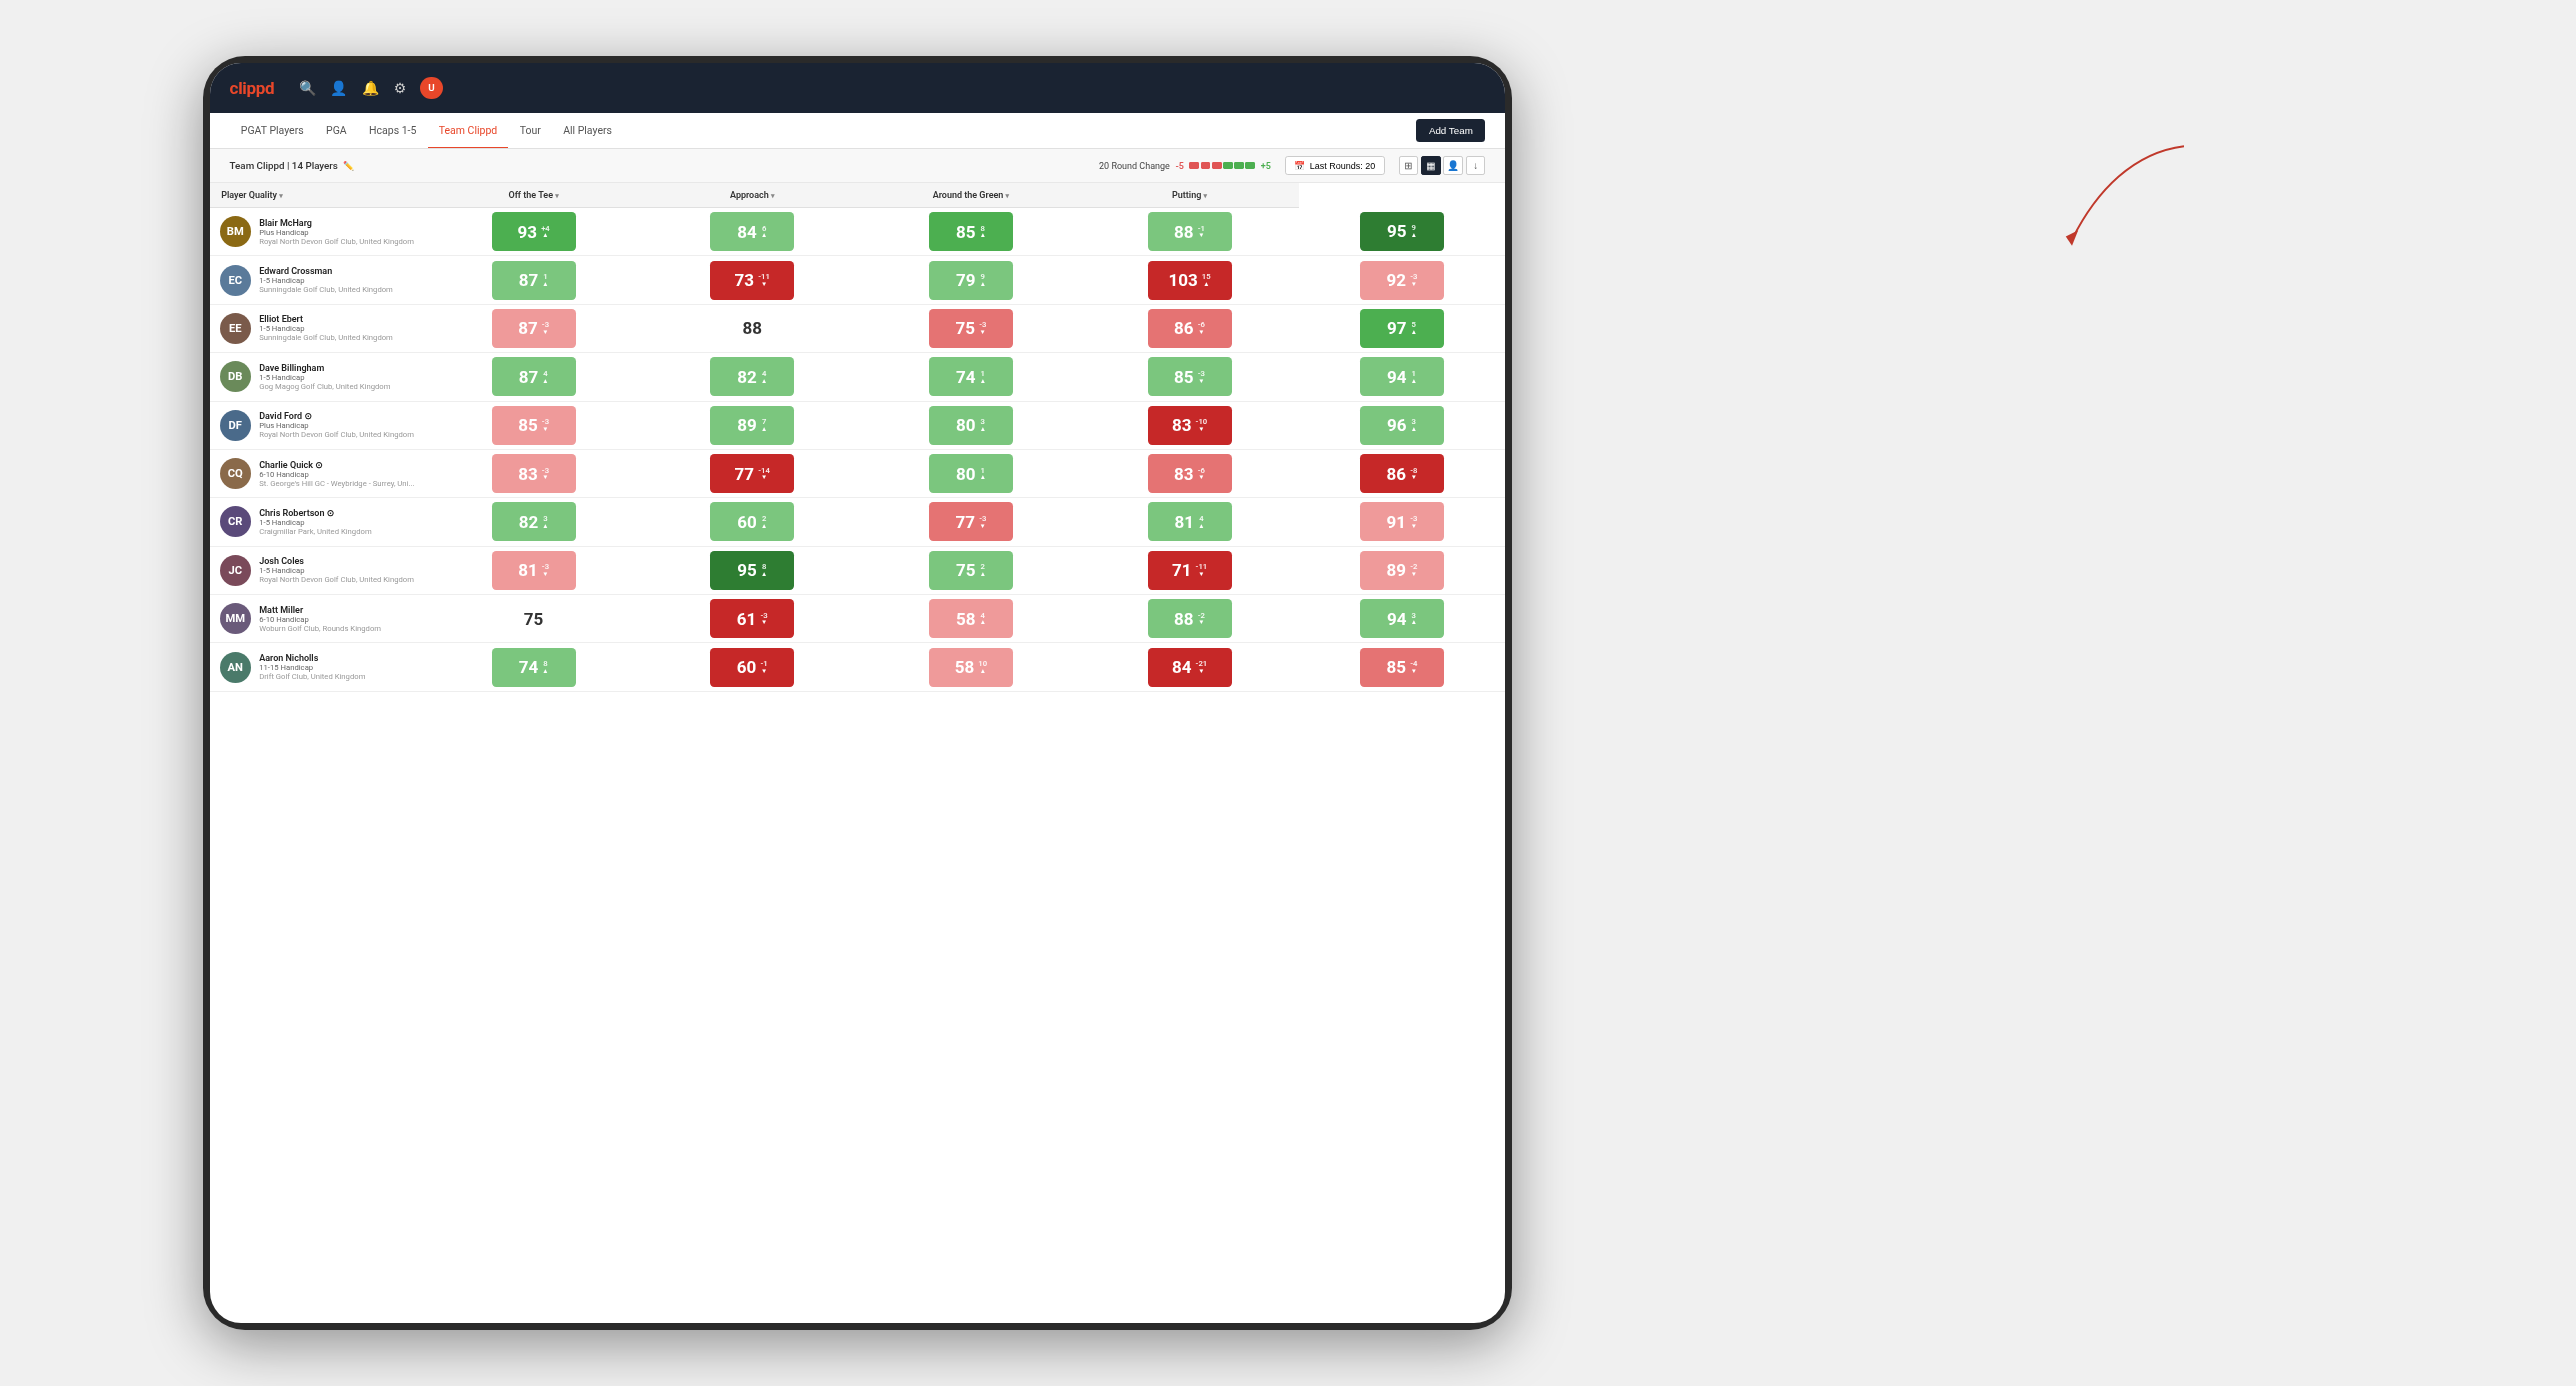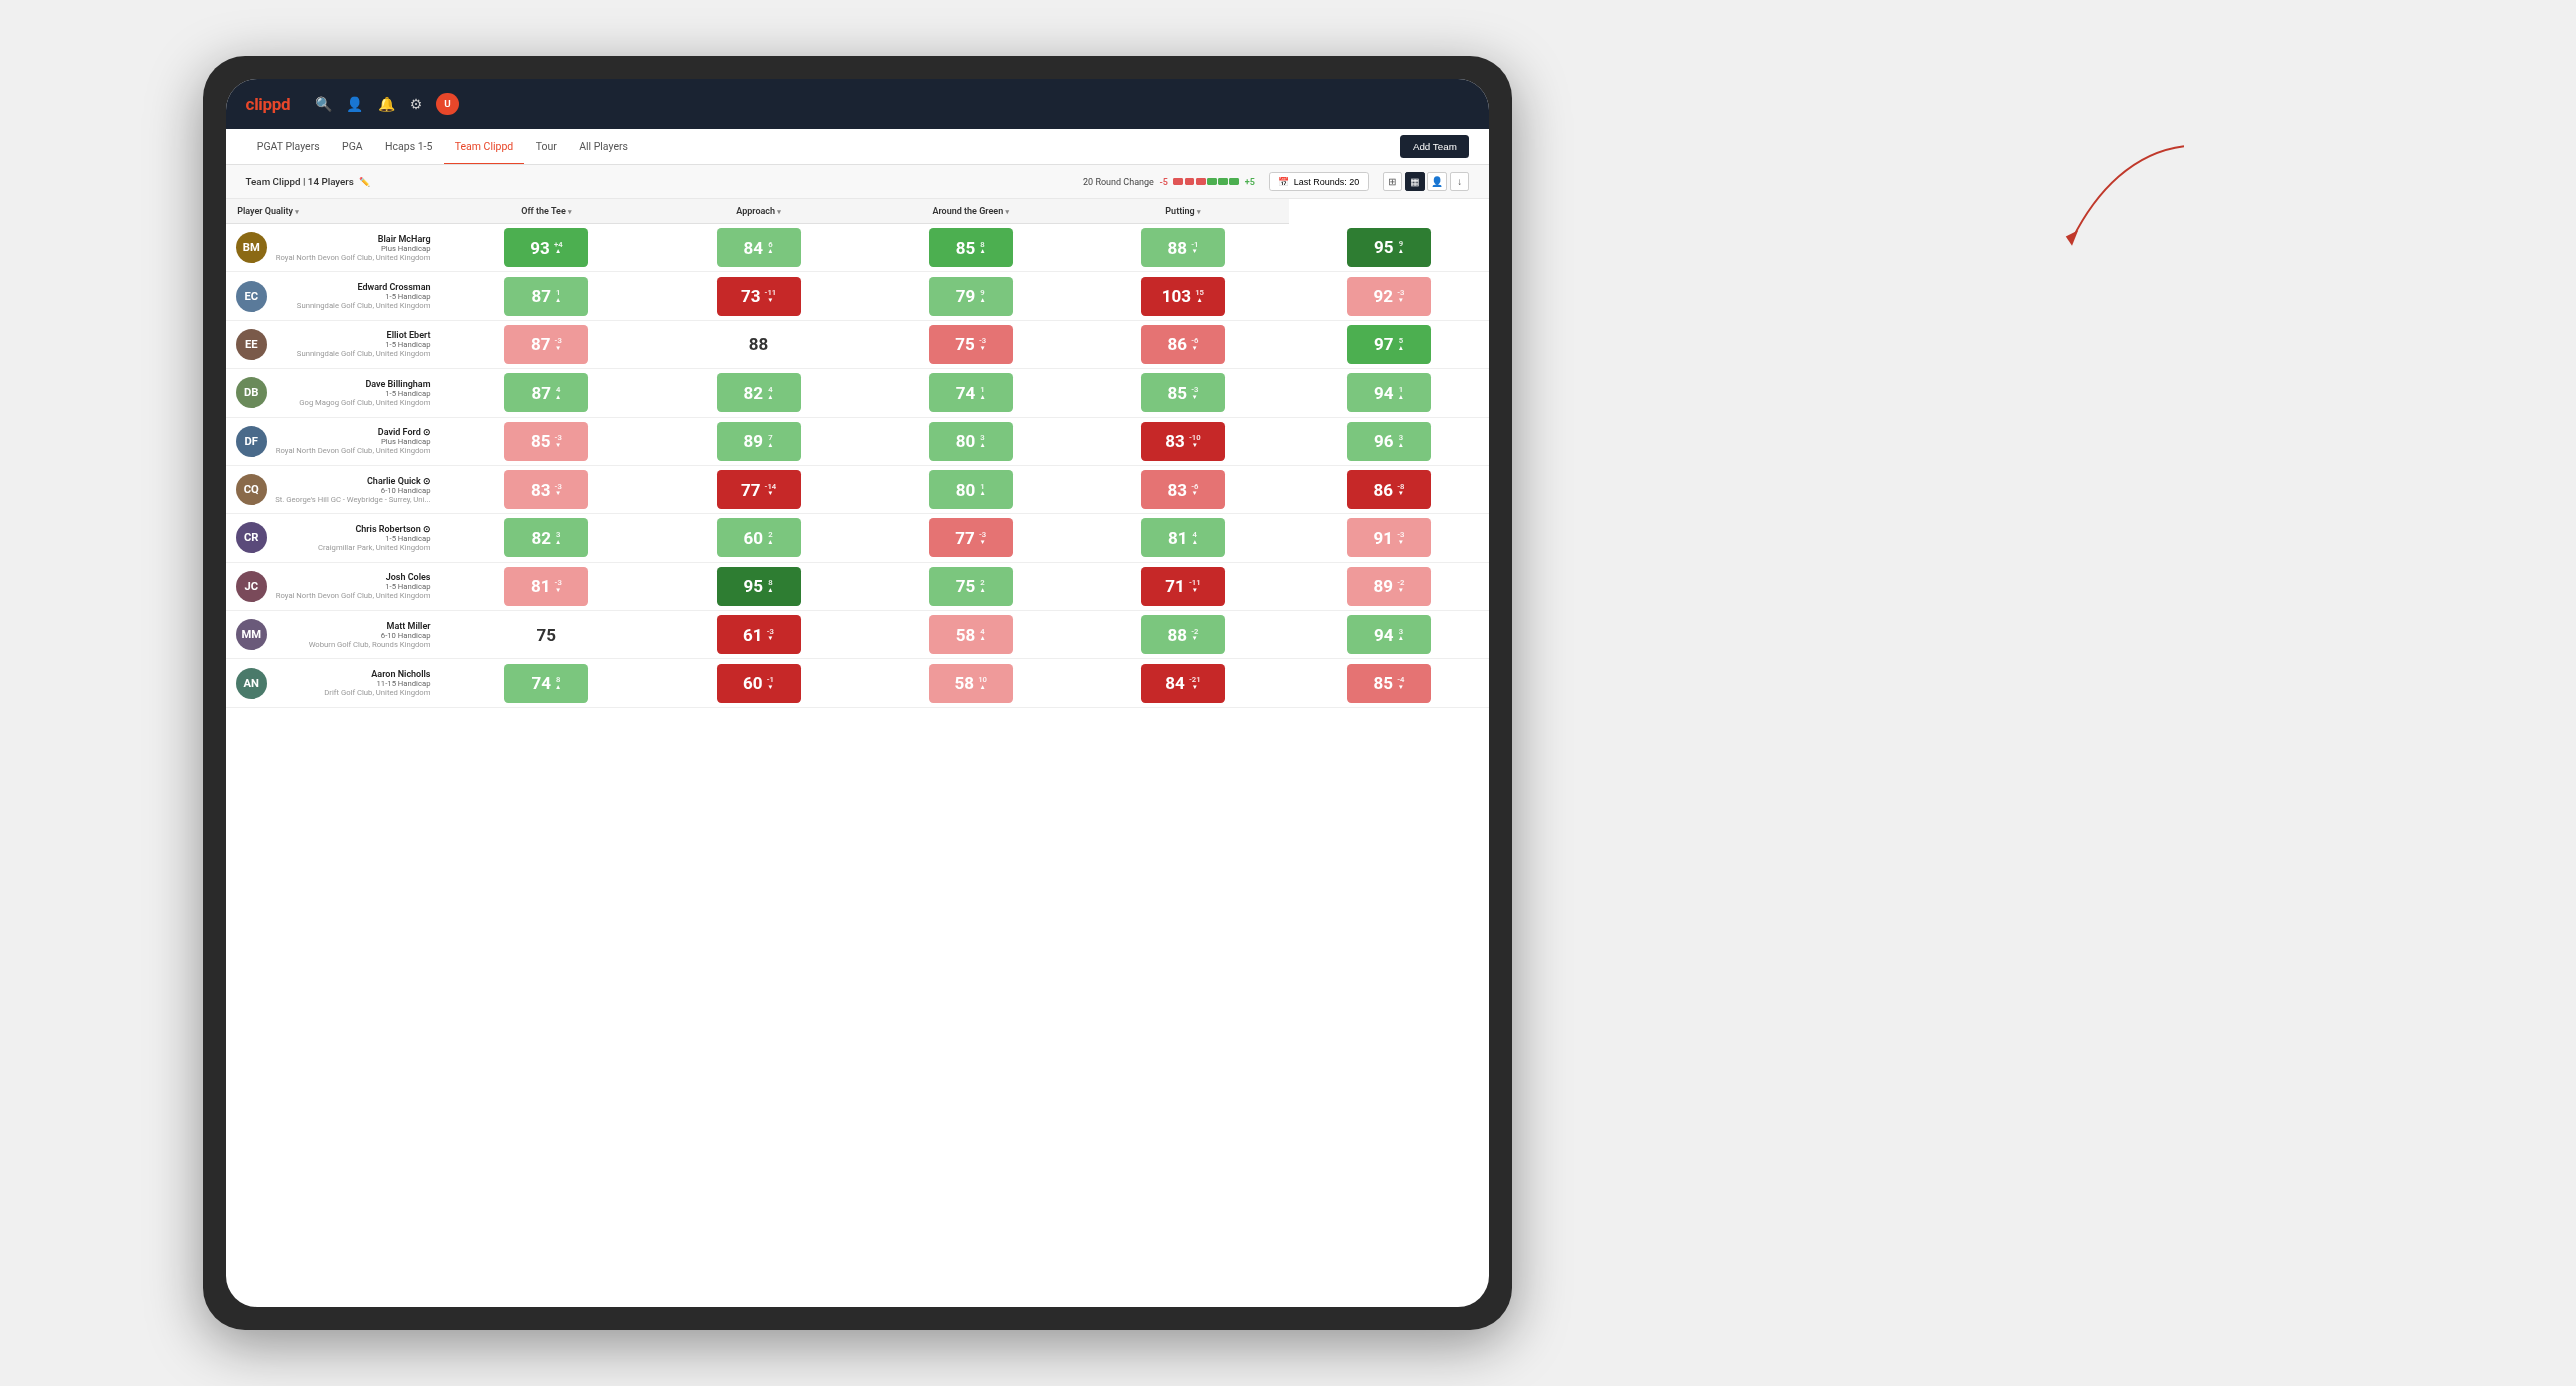--- a/index.html
+++ b/index.html
@@ -46,21 +46,21 @@
 
     
     .tablet-frame {
       position: absolute;
       top: 56px;
       left: 203px;
       width: 1309px;
       height: 1274px;
       background: #2a2a2a;
       border-radius: 42px;
-      padding: 23px;
+      padding: 7px;
       box-shadow: 0 14px 56px rgba(0,0,0,0.4);
     }
     .tablet-screen {
       width: 100%;
       height: 100%;
       background: #fff;
       border-radius: 31px;
       overflow: hidden;
       display: flex;
       flex-direction: column;
@@ -277,21 +277,20 @@
     
     .player-row {
       border-bottom: 0.7px solid #eee;
     }
     .player-cell {
       padding: 7px 9.8px;
       display: flex;
       align-items: center;
       gap: 8.4px;
       min-width: 168px;
-      text-align: right;
     }
     .player-avatar {
       width: 31px;
       height: 31px;
       border-radius: 50%;
       background: #bbb;
       flex-shrink: 0;
       overflow: hidden;
       display: flex;
       align-items: center;

